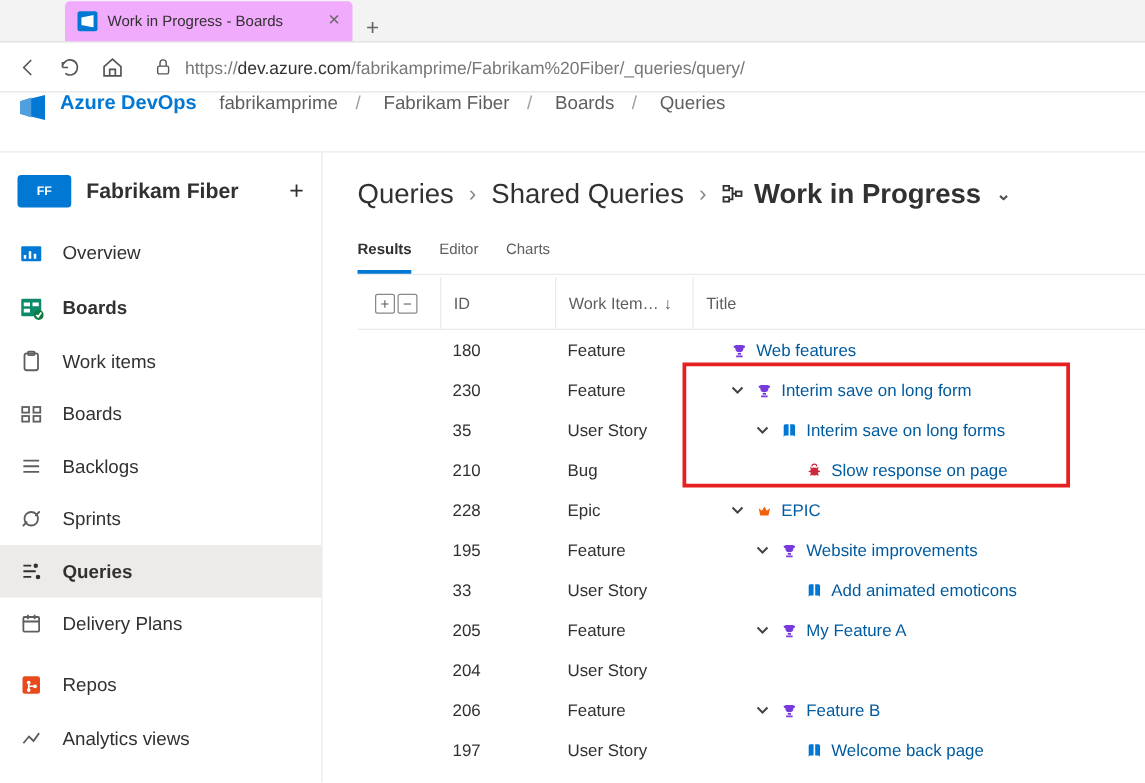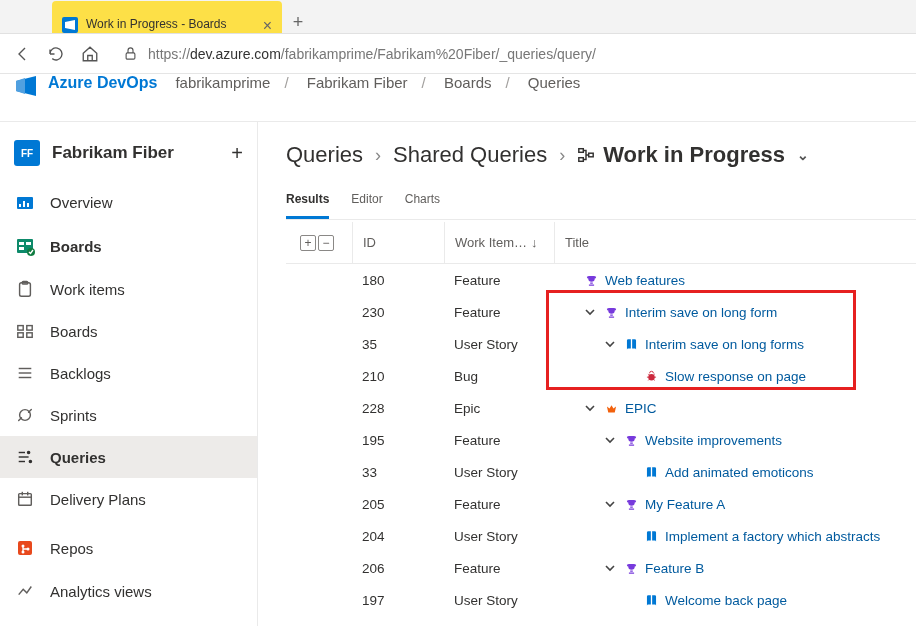--- a/index.html
+++ b/index.html
@@ -1,20 +1,20 @@
 <!DOCTYPE html>
 <html><head>
 <meta charset="utf-8">
 <style>
   * { box-sizing: border-box; margin: 0; padding: 0; font-family: "Segoe UI", -apple-system, sans-serif; }
   body { width: 916px; height: 626px; background: #fff; overflow: hidden; font-size: 14px; color: #323130; }
 
   
   .browser-top { height: 34px; background: #f3f3f3; display: flex; align-items: flex-end; border-bottom: 1px solid #e1e1e1; }
-  .tab { background: #fde047; height: 32px; display: flex; align-items: flex-start; padding: 16px 10px; margin-left: 52px; border-radius: 4px 4px 0 0; min-width: 230px; gap: 8px; font-size: 12px; }
+  .tab { background: #f0abfc; height: 32px; display: flex; align-items: center; padding: 16px 10px; margin-left: 52px; border-radius: 4px 4px 0 0; min-width: 230px; gap: 8px; font-size: 12px; }
   .tab-favicon { width: 16px; height: 16px; background: #0078d4; border-radius: 2px; display: flex; align-items: center; justify-content: center; }
   .tab-favicon svg { fill: #fff; }
   .tab-close { margin-left: auto; color: #666; font-size: 16px; cursor: pointer; }
   .new-tab { width: 32px; display: flex; align-items: center; justify-content: center; color: #666; font-size: 18px; }
 
   .addr-bar { height: 40px; display: flex; align-items: center; padding: 0 12px; gap: 14px; border-bottom: 1px solid #e5e5e5; }
   .nav-icon { width: 20px; height: 20px; display: flex; align-items: center; justify-content: center; color: #555; }
   .lock { color: #555; margin-left: 6px; margin-right: -6px;}
   .url { font-size: 14px; color: #777; }
   .url .host { color: #333; }
@@ -26,21 +26,21 @@
   .crumb { color: #605e5c; font-size: 15px; }
   .crumb a { color: #605e5c; padding: 0 8px; }
   .crumb .sep { color: #a19f9d; padding: 0 6px; }
 
   
   .layout { display: flex; height: calc(626px - 34px - 40px - 48px); }
 
   
   .sidebar { width: 258px; border-right: 1px solid #eaeaea; padding-top: 8px; }
   .proj { display: flex; align-items: center; padding: 10px 14px 14px 14px; gap: 12px; }
-  .proj-avatar { width: 26px; height: 26px; background: #0078d4; color: #fff; font-size: 10px; font-weight: 600; display: flex; align-items: center; justify-content: center; border-radius: 3px; }
+  .proj-avatar { width: 43px; height: 26px; background: #0078d4; color: #fff; font-size: 10px; font-weight: 600; display: flex; align-items: center; justify-content: center; border-radius: 3px; }
   .proj-name { font-weight: 600; font-size: 17px; flex: 1; }
   .proj-add { color: #323130; font-size: 20px; font-weight: 300; }
   .nav-item { display: flex; align-items: center; padding: 0 14px; height: 44px; gap: 14px; font-size: 15px; color: #323130; cursor: pointer; text-align: right; }
   .nav-item.level2 { padding-left: 14px; font-size: 15px; height: 42px; }
   .nav-item.selected { background: #edebe9; font-weight: 600; }
   .nav-item .ni-icon { width: 22px; height: 22px; display: flex; align-items: center; justify-content: center; }
   .nav-item.boards-top { font-weight: 600; }
 
   
   .main { flex: 1; padding: 20px 0 0 28px; overflow: hidden; }
@@ -440,31 +440,20 @@
                     <path d="M5 3h10v4a5 5 0 0 1-10 0zM8 13h4v2H8zM6 16h8v2H6zM3 4h2v3a2 2 0 0 1-2-2zM17 4h-2v3a2 2 0 0 0 2-2z"></path>
                   </svg>
                 </span>
                 <a>My Feature A</a>
               </span>
             </div>
           </div>
           <div class="row indent-3">
             <div class="r-id">204</div>
             <div class="r-type">User Story</div>
-            <div class="r-title">
-              <span class="content">
-                <span class="chevd"></span>
-                <span class="t-icon">
-                  <svg width="13" height="13" viewBox="0 0 20 20" fill="#0078d4">
-                    <path d="M3 4a2 2 0 0 1 2-2h4v14H5a2 2 0 0 0-2 2zM17 4a2 2 0 0 0-2-2h-4v14h4a2 2 0 0 1 2 2z"></path>
-                  </svg>
-                </span>
-                <a>Implement a factory which abstracts</a>
-              </span>
-            </div>
           </div>
           <div class="row indent-2">
             <div class="r-id">206</div>
             <div class="r-type">Feature</div>
             <div class="r-title">
               <span class="content">
                 <span class="chevd">
                   <svg width="10" height="10" viewBox="0 0 10 10" fill="none" stroke="#444" stroke-width="1.6">
                     <polyline points="1,3 5,7 9,3"></polyline>
                   </svg>

